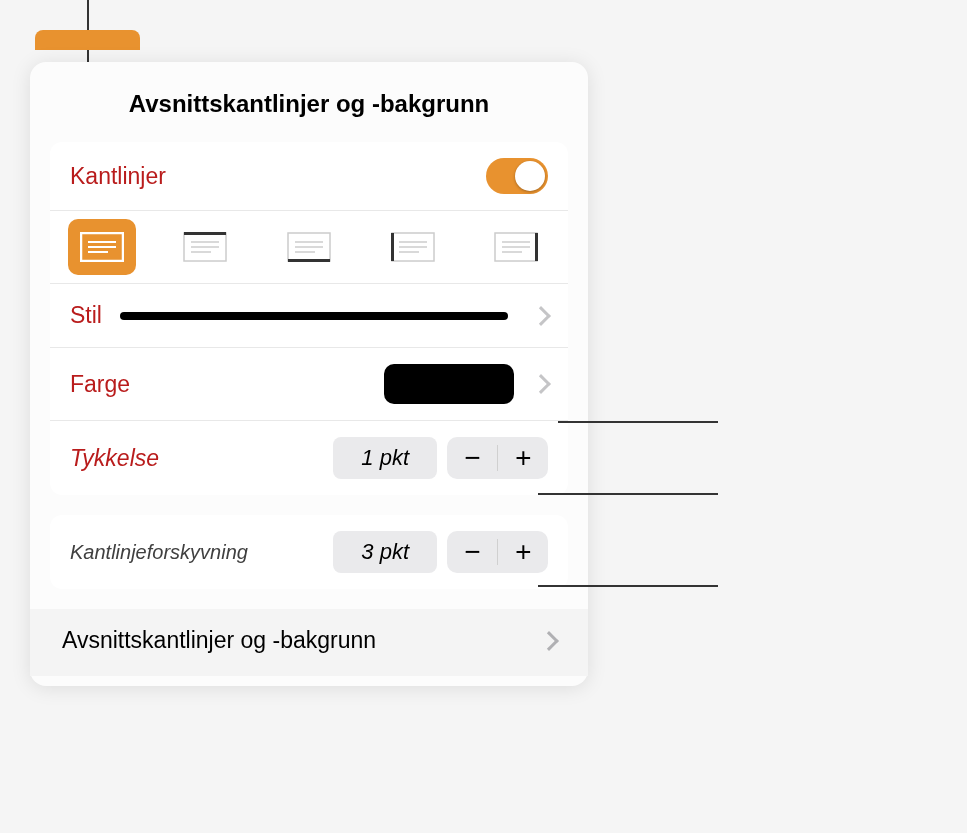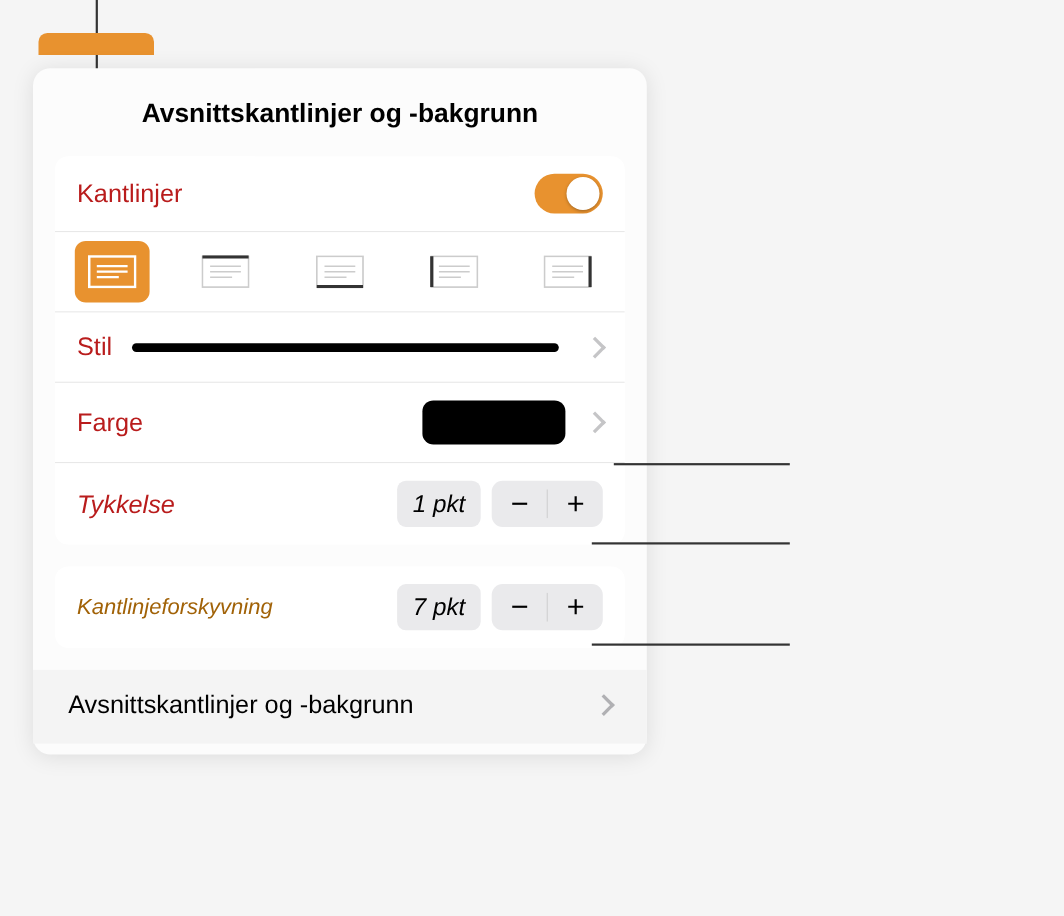--- a/index.html
+++ b/index.html
@@ -65,21 +65,21 @@
       border-bottom: none;
       font-style: italic;
     }
     .row-label {
       font-size: 23px;
       color: #b91c1c;
       flex: 0 0 auto;
     }
     .row-label-small {
       font-size: 20px;
-      color: #a16207;
+      color: #404040;
       flex: 0 0 auto;
       text-align: right;
     }
     .spacer {
       flex: 1;
     }
     .toggle {
       width: 62px;
       height: 36px;
       background: #e8922f;
@@ -137,21 +137,21 @@
     .color-swatch {
       width: 130px;
       height: 40px;
       background: #000;
       border-radius: 10px;
       margin-right: 6px;
     }
     .value-badge {
       background: #eaeaec;
       border-radius: 8px;
-      padding: 8px 14px;
+      padding: 8px 28px;
       font-size: 22px;
       color: #000;
       margin-right: 10px;
     }
     .stepper {
       display: flex;
       background: #eaeaec;
       border-radius: 10px;
       overflow: hidden;
     }
@@ -311,21 +311,21 @@
         <div class="stepper-divider"></div>
         <div class="stepper-btn">+</div>
       </div>
     </div>
   </div>
 
   <div class="section">
     <div class="row">
       <span class="row-label-small">Kantlinjeforskyvning</span>
       <span class="spacer"></span>
-      <div class="value-badge">7 pkt</div>
+      <div class="value-badge">3 pkt</div>
       <div class="stepper">
         <div class="stepper-btn">−</div>
         <div class="stepper-divider"></div>
         <div class="stepper-btn">+</div>
       </div>
     </div>
   </div>
 
 
   <div class="footer-row">

